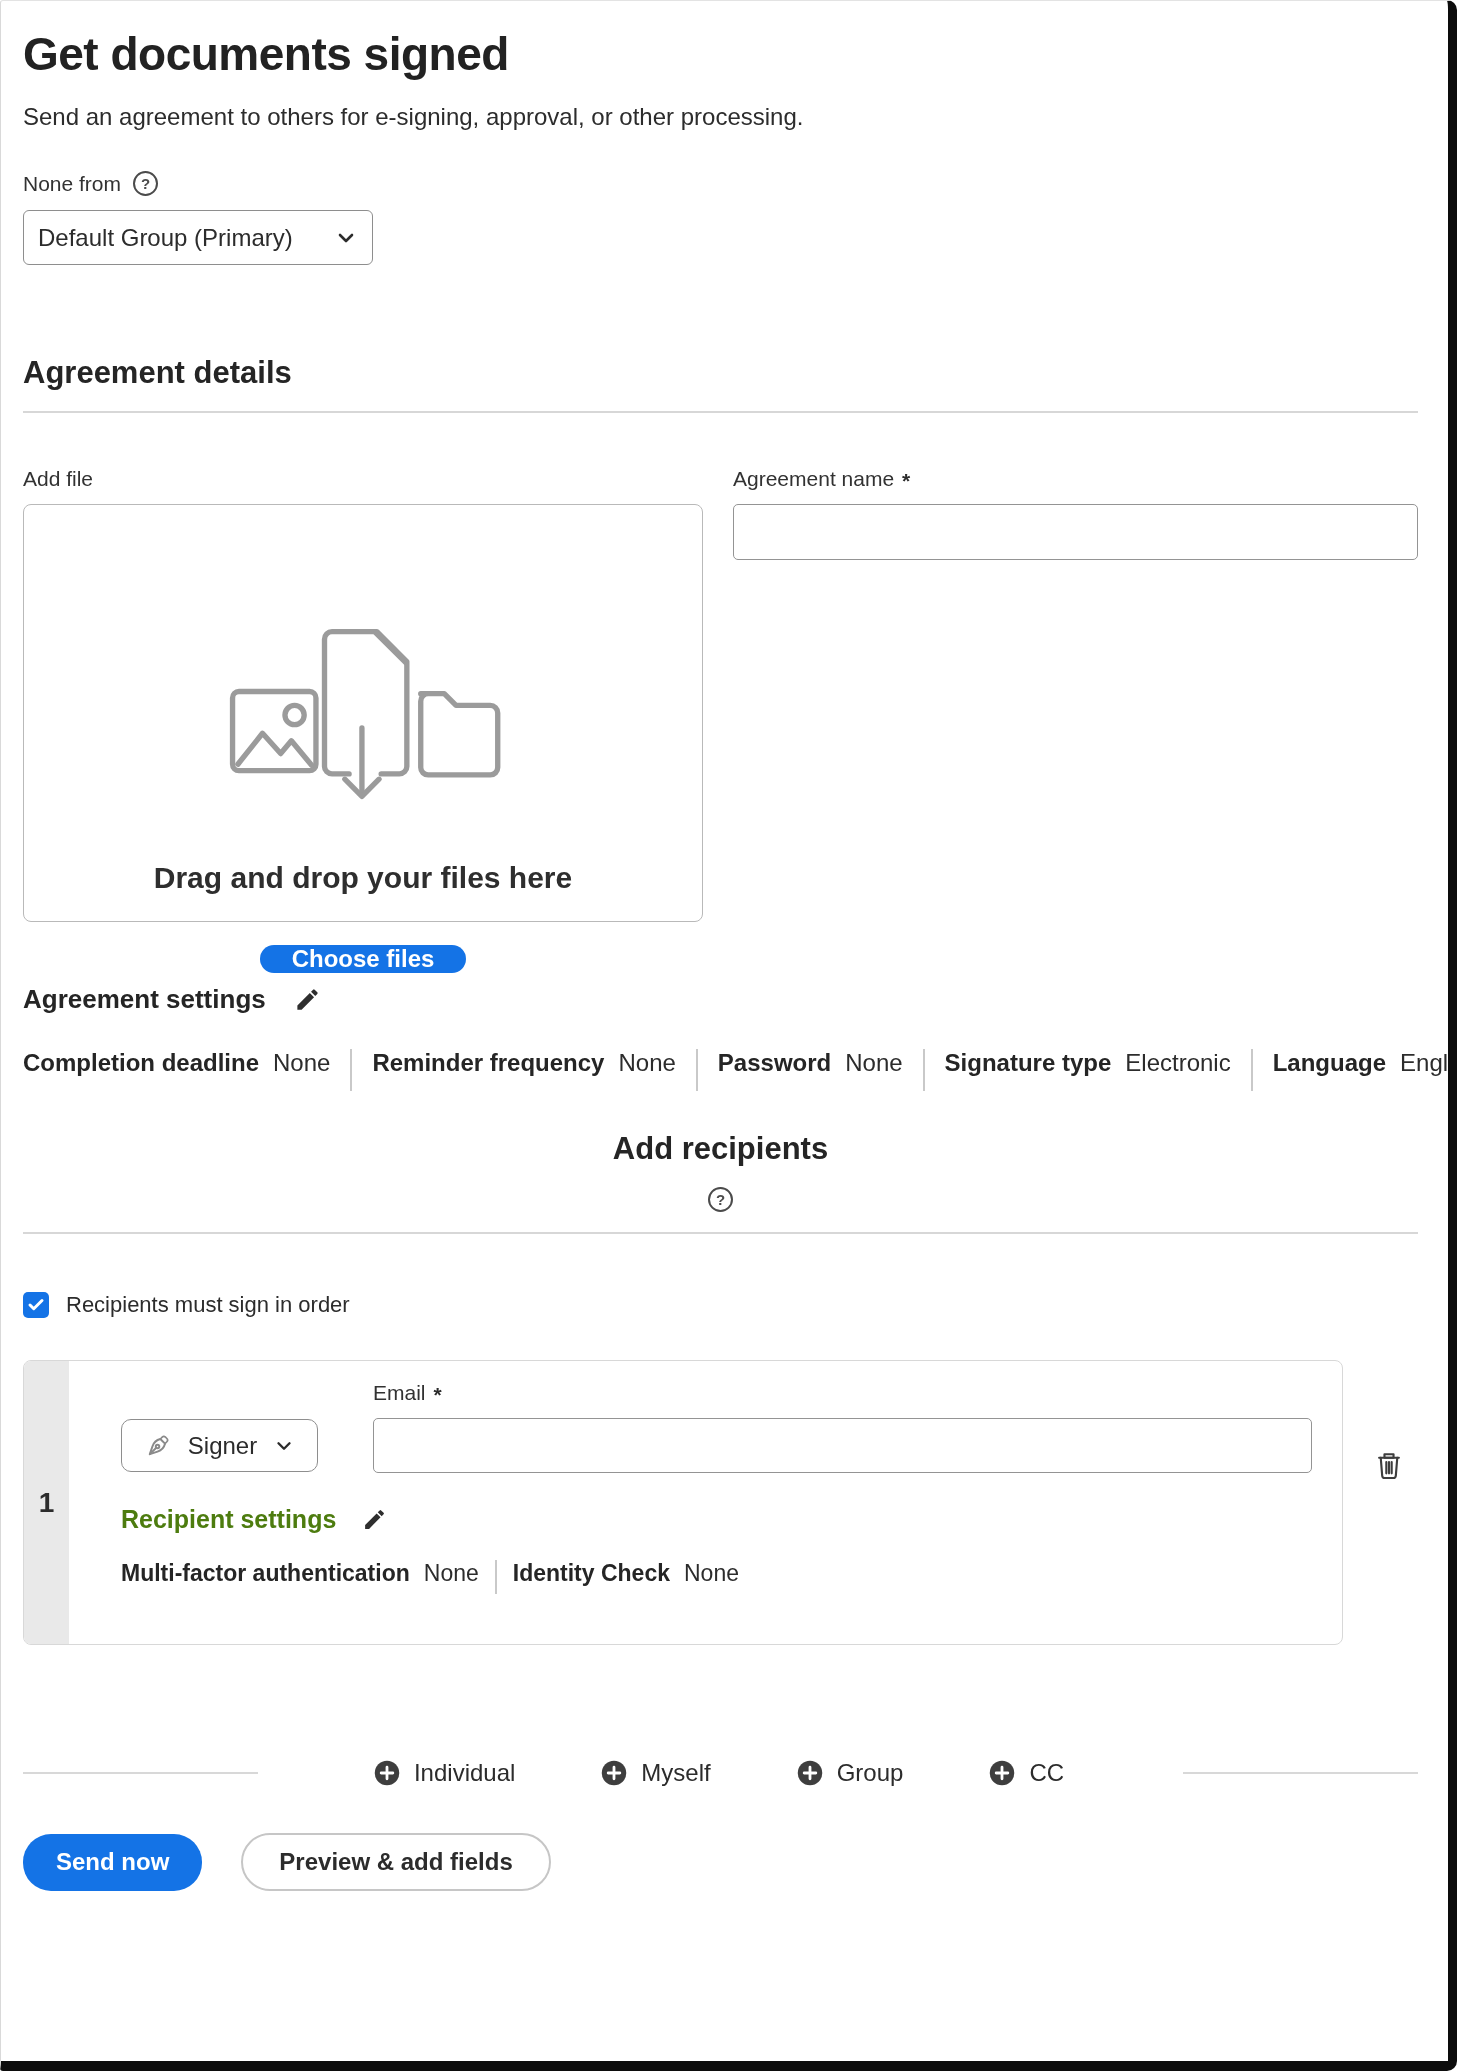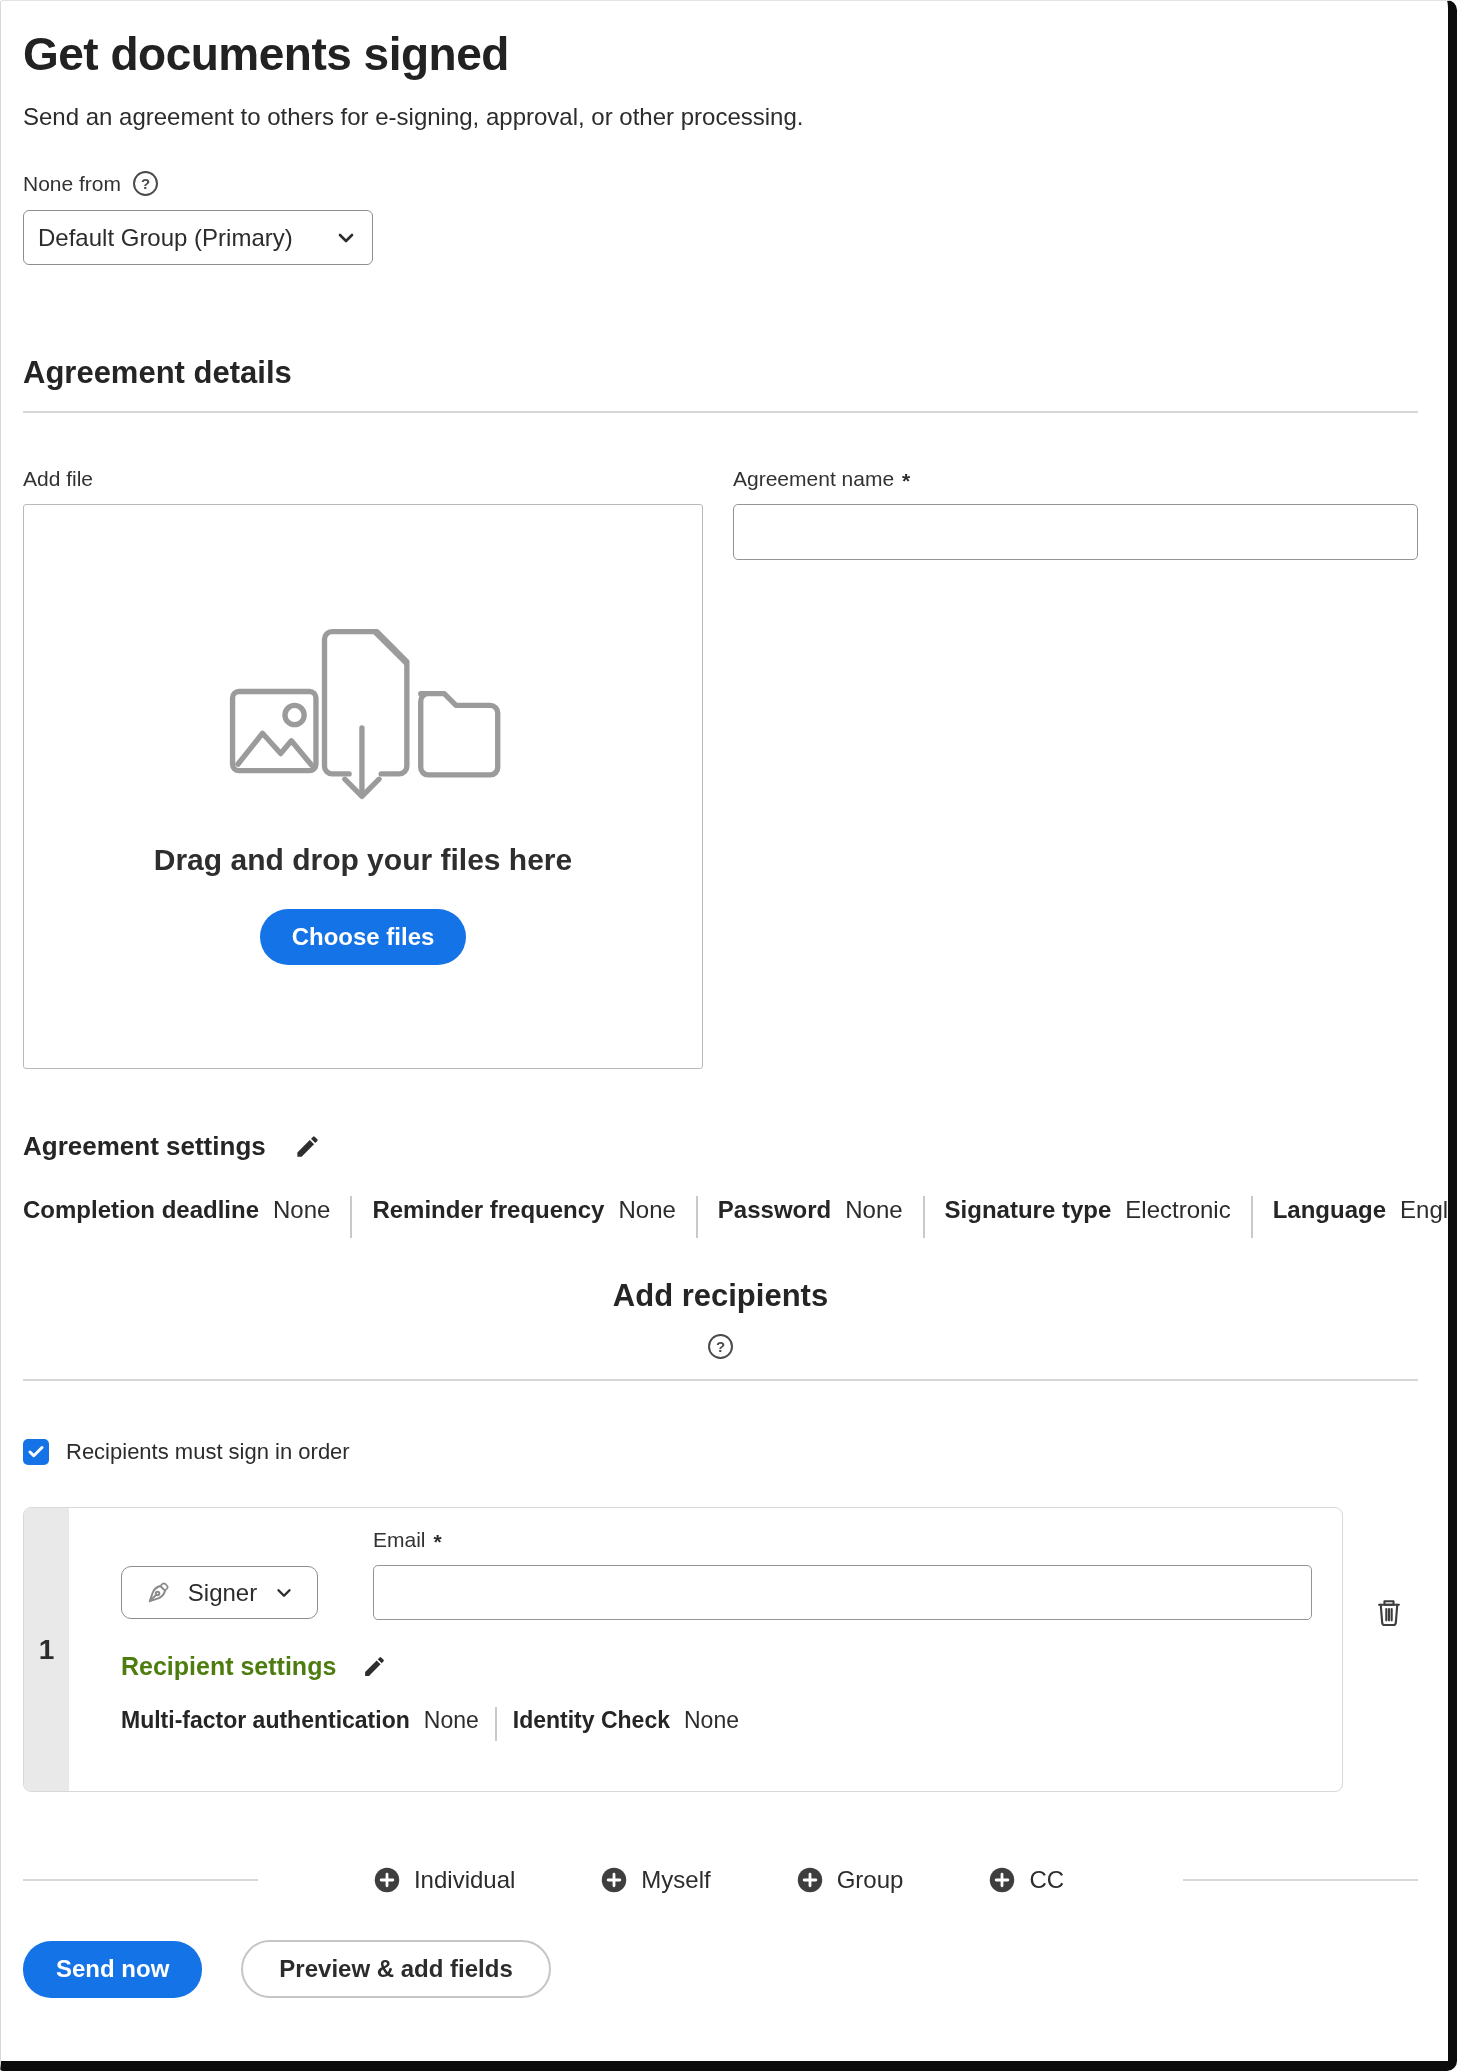--- a/index.html
+++ b/index.html
@@ -41,22 +41,22 @@
   .h2-recipients { margin-top: 40px; flex-direction: column; }
   .divider { border: none; border-top: 2px solid #d7d7d7; margin-top: 20px; }
 
   .columns { display:flex; gap: 30px; margin-top: 54px; }
   .col-left { width: 680px; flex: 0 0 auto; }
   .col-right { flex: 1 1 auto; }
   .input-label { font-size: 21px; color:#323232; margin-bottom: 13px; display:flex; align-items:center; gap:8px; }
   .req { font-size: 21px; font-weight: 700; color:#2c2c2c; position: relative; top: 2px; }
 
   .dropzone {
-    height: 565px; border: 1.5px solid #b9b9b9; border-radius: 3px;
-    display:flex; flex-direction:column; align-items:center; justify-content:flex-start;
+    height: 418px; border: 1.5px solid #b9b9b9; border-radius: 8px;
+    display:flex; flex-direction:column; align-items:center; justify-content:flex-start;gap:18px;
   }
   .dz-art { margin-top: 118px; position: relative; }
   .dz-text { font-size: 30px; font-weight: 700; color:#2e2e2e; margin-top: 38px; }
   .btn-blue {
     background:#1473E6; color:#fff; border:none; border-radius: 28px;
     font-family: inherit; font-size: 24px; font-weight: 700;
     height: 56px; padding: 0 32px; cursor:pointer;
   }
   .dz-btn { margin-top: 32px; }
 
@@ -104,21 +104,21 @@
     font-size: 24px; color:#2c2c2c; cursor:pointer; margin-bottom: 1px;
   }
   .email-group { flex: 1; max-width: 948px; }
   .email-input { height: 55px; }
   .rc-settings-heading { margin-top: 32px; font-size: 25px; font-weight: 700; display:flex; align-items:center; gap: 24px; color:#4d7c0f; }
   .rc-kv-row { margin-top: 26px; font-size: 23px; }
   .rc-kv-row .kv-sep { height: 34px; margin: 0 16px; }
 
   .trash-btn { background:none; border:none; cursor:pointer; margin: 88px 0 0 28px; padding: 2px; }
 
-  .add-row { margin-top: 74px; display:flex; align-items:center;gap:37px; }
+  .add-row { margin-top: 114px; display:flex; align-items:center;gap:37px; }
   .add-line { flex: 1 1 auto; border-top: 2px solid #d8d8d8; }
   .add-line.left { margin-right: 54px; }
   .add-line.right { margin-left: 58px; }
   .add-btn {
     background:none; border:none; cursor:pointer; font-family: inherit;
     display:flex; align-items:center; gap: 13px; font-size: 24px; color:#2c2c2c;
     margin: 0 24px; white-space: nowrap;
   }
 
   .footer-row { margin-top: 46px; display:flex; align-items:center; gap: 39px; }

